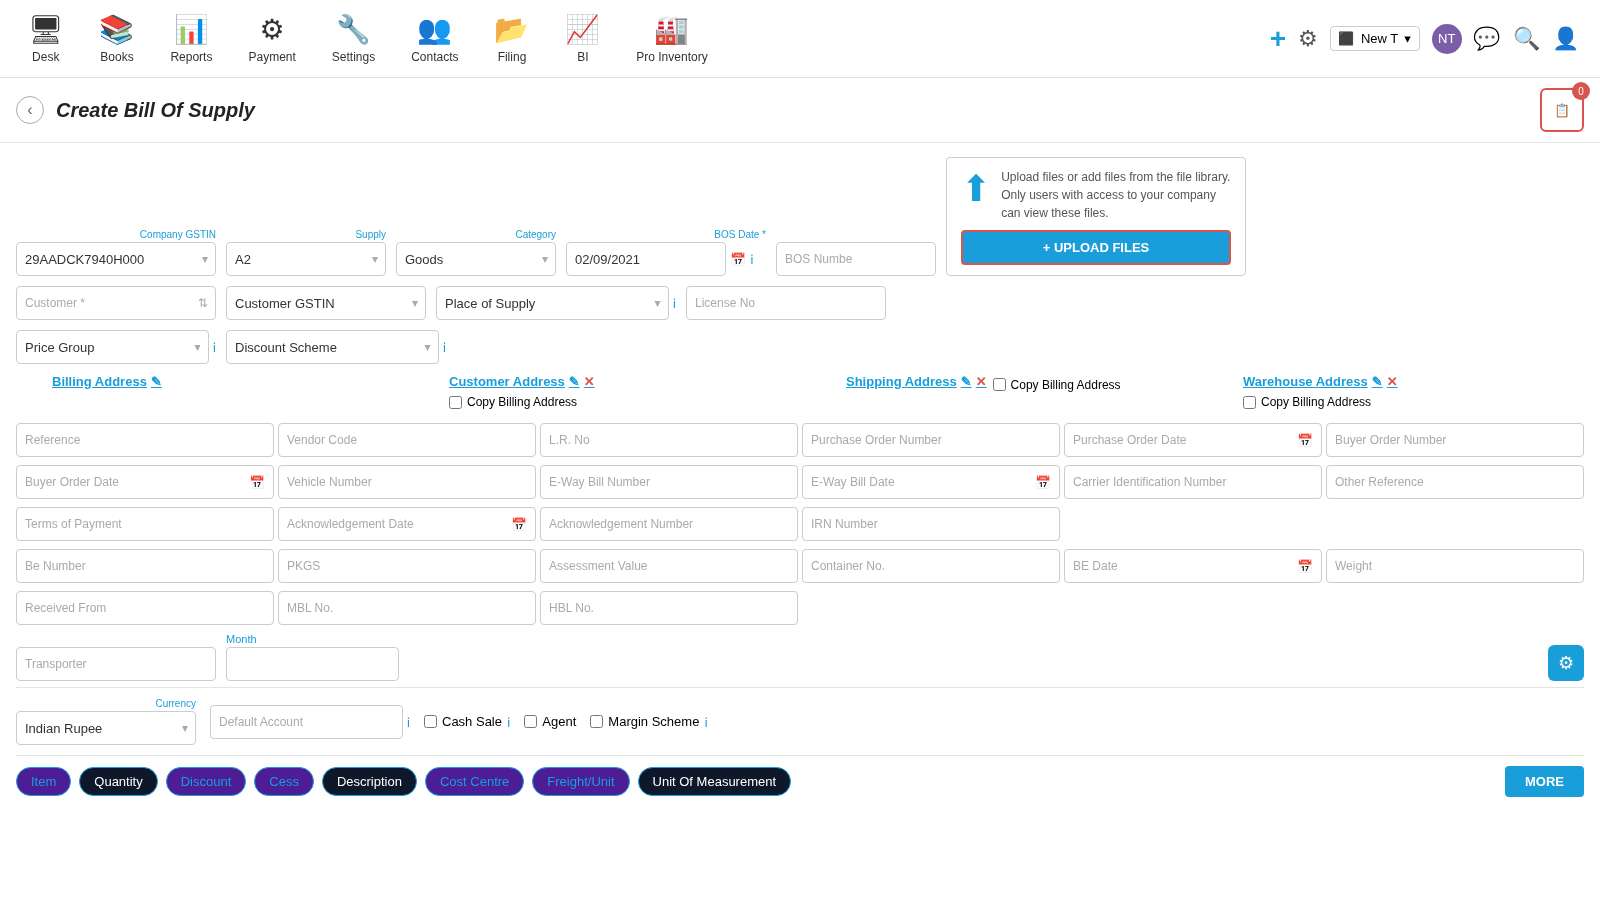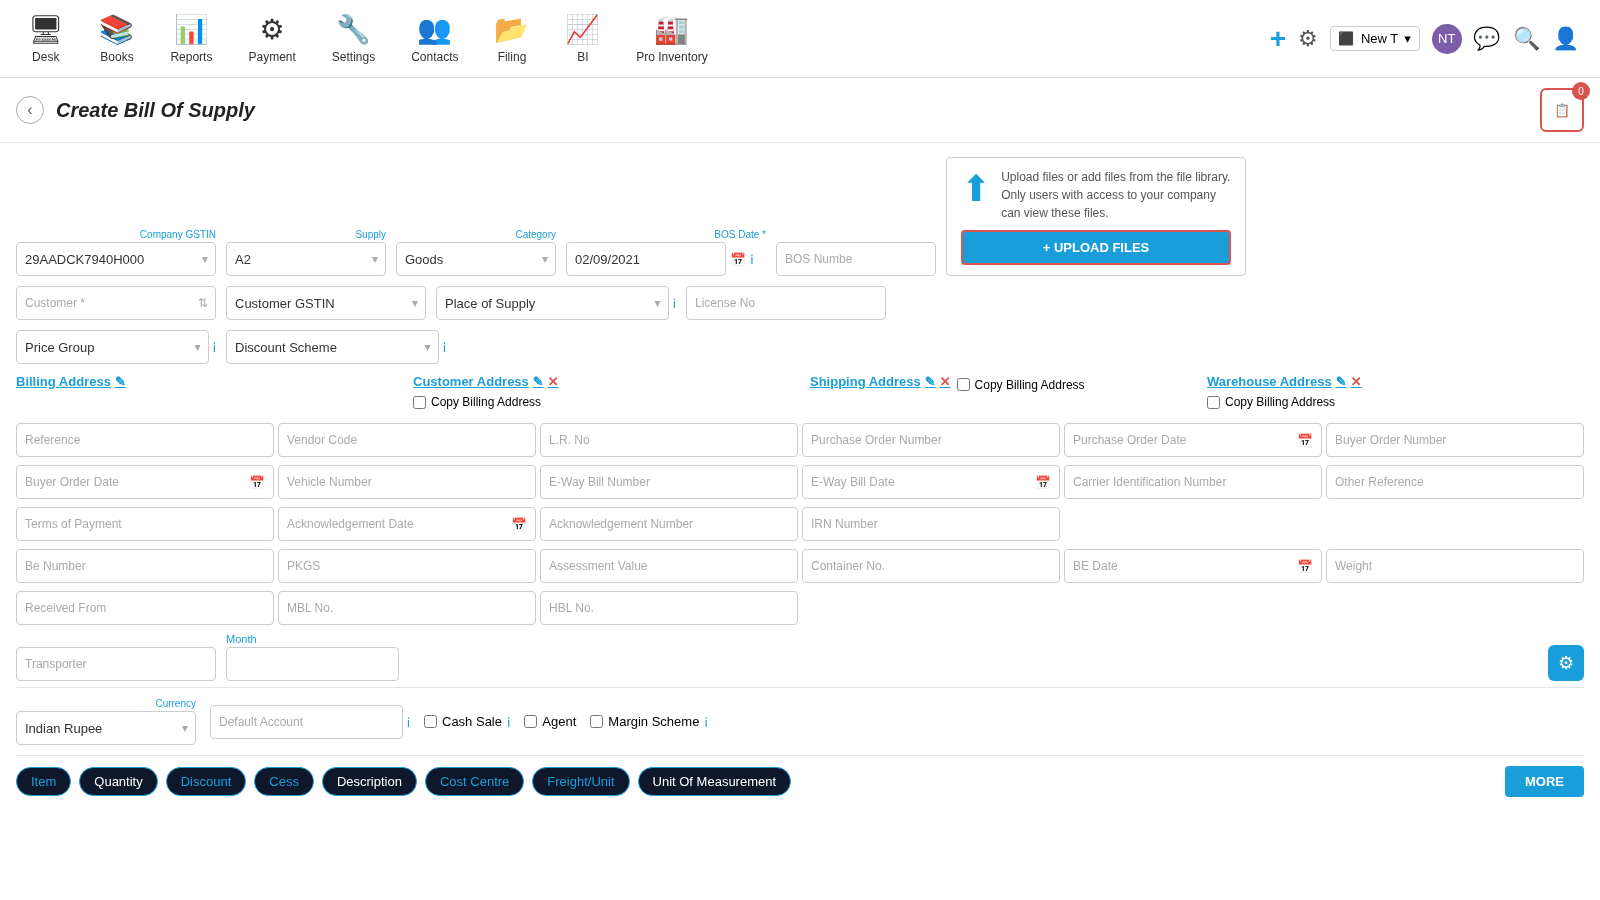--- a/index.html
+++ b/index.html
@@ -105,21 +105,21 @@
     .upload-row { display: flex; align-items: flex-start; gap: 10px; }
     .upload-icon {
       font-size: 36px; color: #1a9ed9;
     }
 
     
     .address-row {
       display: grid; grid-template-columns: 1fr 1fr 1fr 1fr;
       gap: 20px; margin: 10px 0 14px 0;
     }
-    .address-col { display: flex; flex-direction: column; }
+    .address-col { display: flex; flex-direction: column; margin-left: 36px; }
     .address-title {
       color: #1a9ed9; font-size: 13px; font-weight: bold;
       text-decoration: underline; cursor: pointer; margin-bottom: 6px;
       display: flex; align-items: center; gap: 4px;
     }
     .addr-icon { color: #1a9ed9; cursor: pointer; font-size: 13px; }
     .addr-x { color: #d9534f; cursor: pointer; font-size: 13px; }
     .copy-check { display: flex; align-items: center; gap: 5px; font-size: 12px; cursor: pointer; }
     .copy-check input { cursor: pointer; }
 
@@ -149,21 +149,21 @@
     }
 
     
     .tabs-row {
       display: flex; align-items: center; gap: 8px; padding: 10px 0;
       border-top: 1px solid #e5e5e5;
     }
     .tab-btn {
       border: 1.5px solid #1a9ed9; border-radius: 20px;
       padding: 6px 14px; font-size: 13px; cursor: pointer;
-      background: #0f172a; color: #1a9ed9;
+      background: #4c1d95; color: #1a9ed9;
     }
     .tab-btn.active {
       background: #0f172a; color: #fff;
     }
     .tab-spacer { flex: 1; }
     .more-btn {
       background: #1a9ed9; color: #fff; border: none; border-radius: 4px;
       padding: 8px 20px; font-size: 13px; cursor: pointer; font-weight: bold;
     }
 

